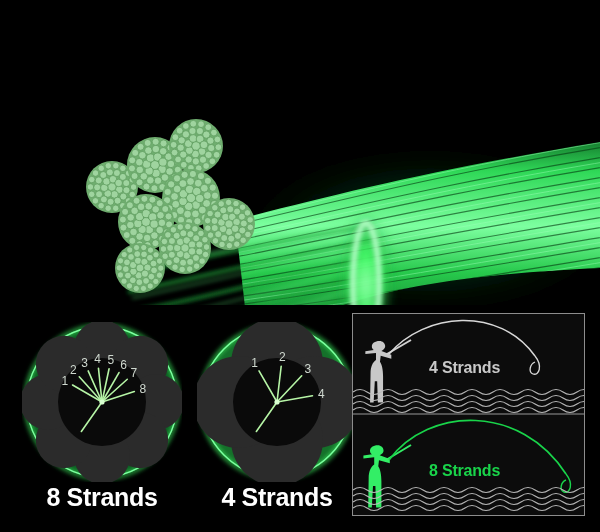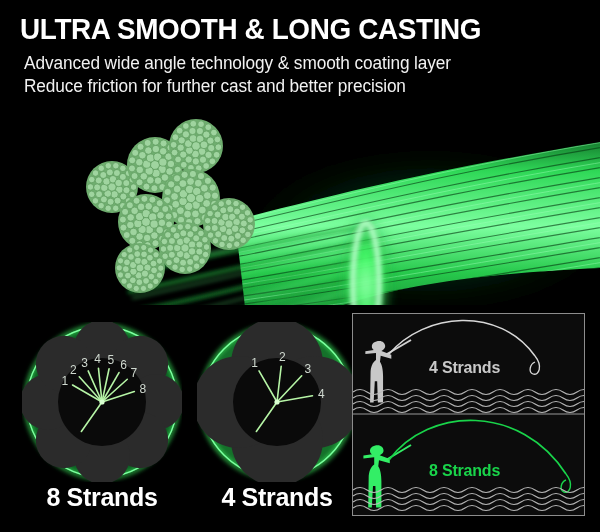--- a/index.html
+++ b/index.html
@@ -481,25 +481,20 @@
               <circle cx="129.51" cy="185.90" r="3.13" fill="#9fd49f" stroke="#5c9a5c" stroke-width="0.7"></circle>
             </g>
           </g>
       </g>
 
       <ellipse cx="366" cy="185" rx="26" ry="72" fill="url(#gRing)" filter="url(#blurM)" opacity="0.95"></ellipse>
       <ellipse cx="366" cy="185" rx="13" ry="62" fill="none" stroke="#b6ffc8" stroke-width="6" filter="url(#blurS)" opacity="0.9"></ellipse>
     </svg>
   </div>
 
-  <div class="hdr">
-    <div class="hdr-title">ULTRA SMOOTH &amp; LONG CASTING</div>
-    <div class="hdr-sub l1">Advanced wide angle technology &amp; smooth coating layer</div>
-    <div class="hdr-sub l2">Reduce friction for further cast and better precision</div>
-  </div>
 
   <div class="diagram diag-8">
     <svg width="160" height="160" viewBox="0 0 160 160">
       <defs>
         <filter id="ringGlow8" x="-30%" y="-30%" width="160%" height="160%">
           <feGaussianBlur stdDeviation="2.4"></feGaussianBlur>
         </filter>
       </defs>
       <circle cx="80" cy="80" r="76" fill="#0d5d22"></circle>
       <circle cx="80" cy="80" r="76" fill="none" stroke="#3dff63" stroke-width="3" filter="url(#ringGlow8)"></circle>

